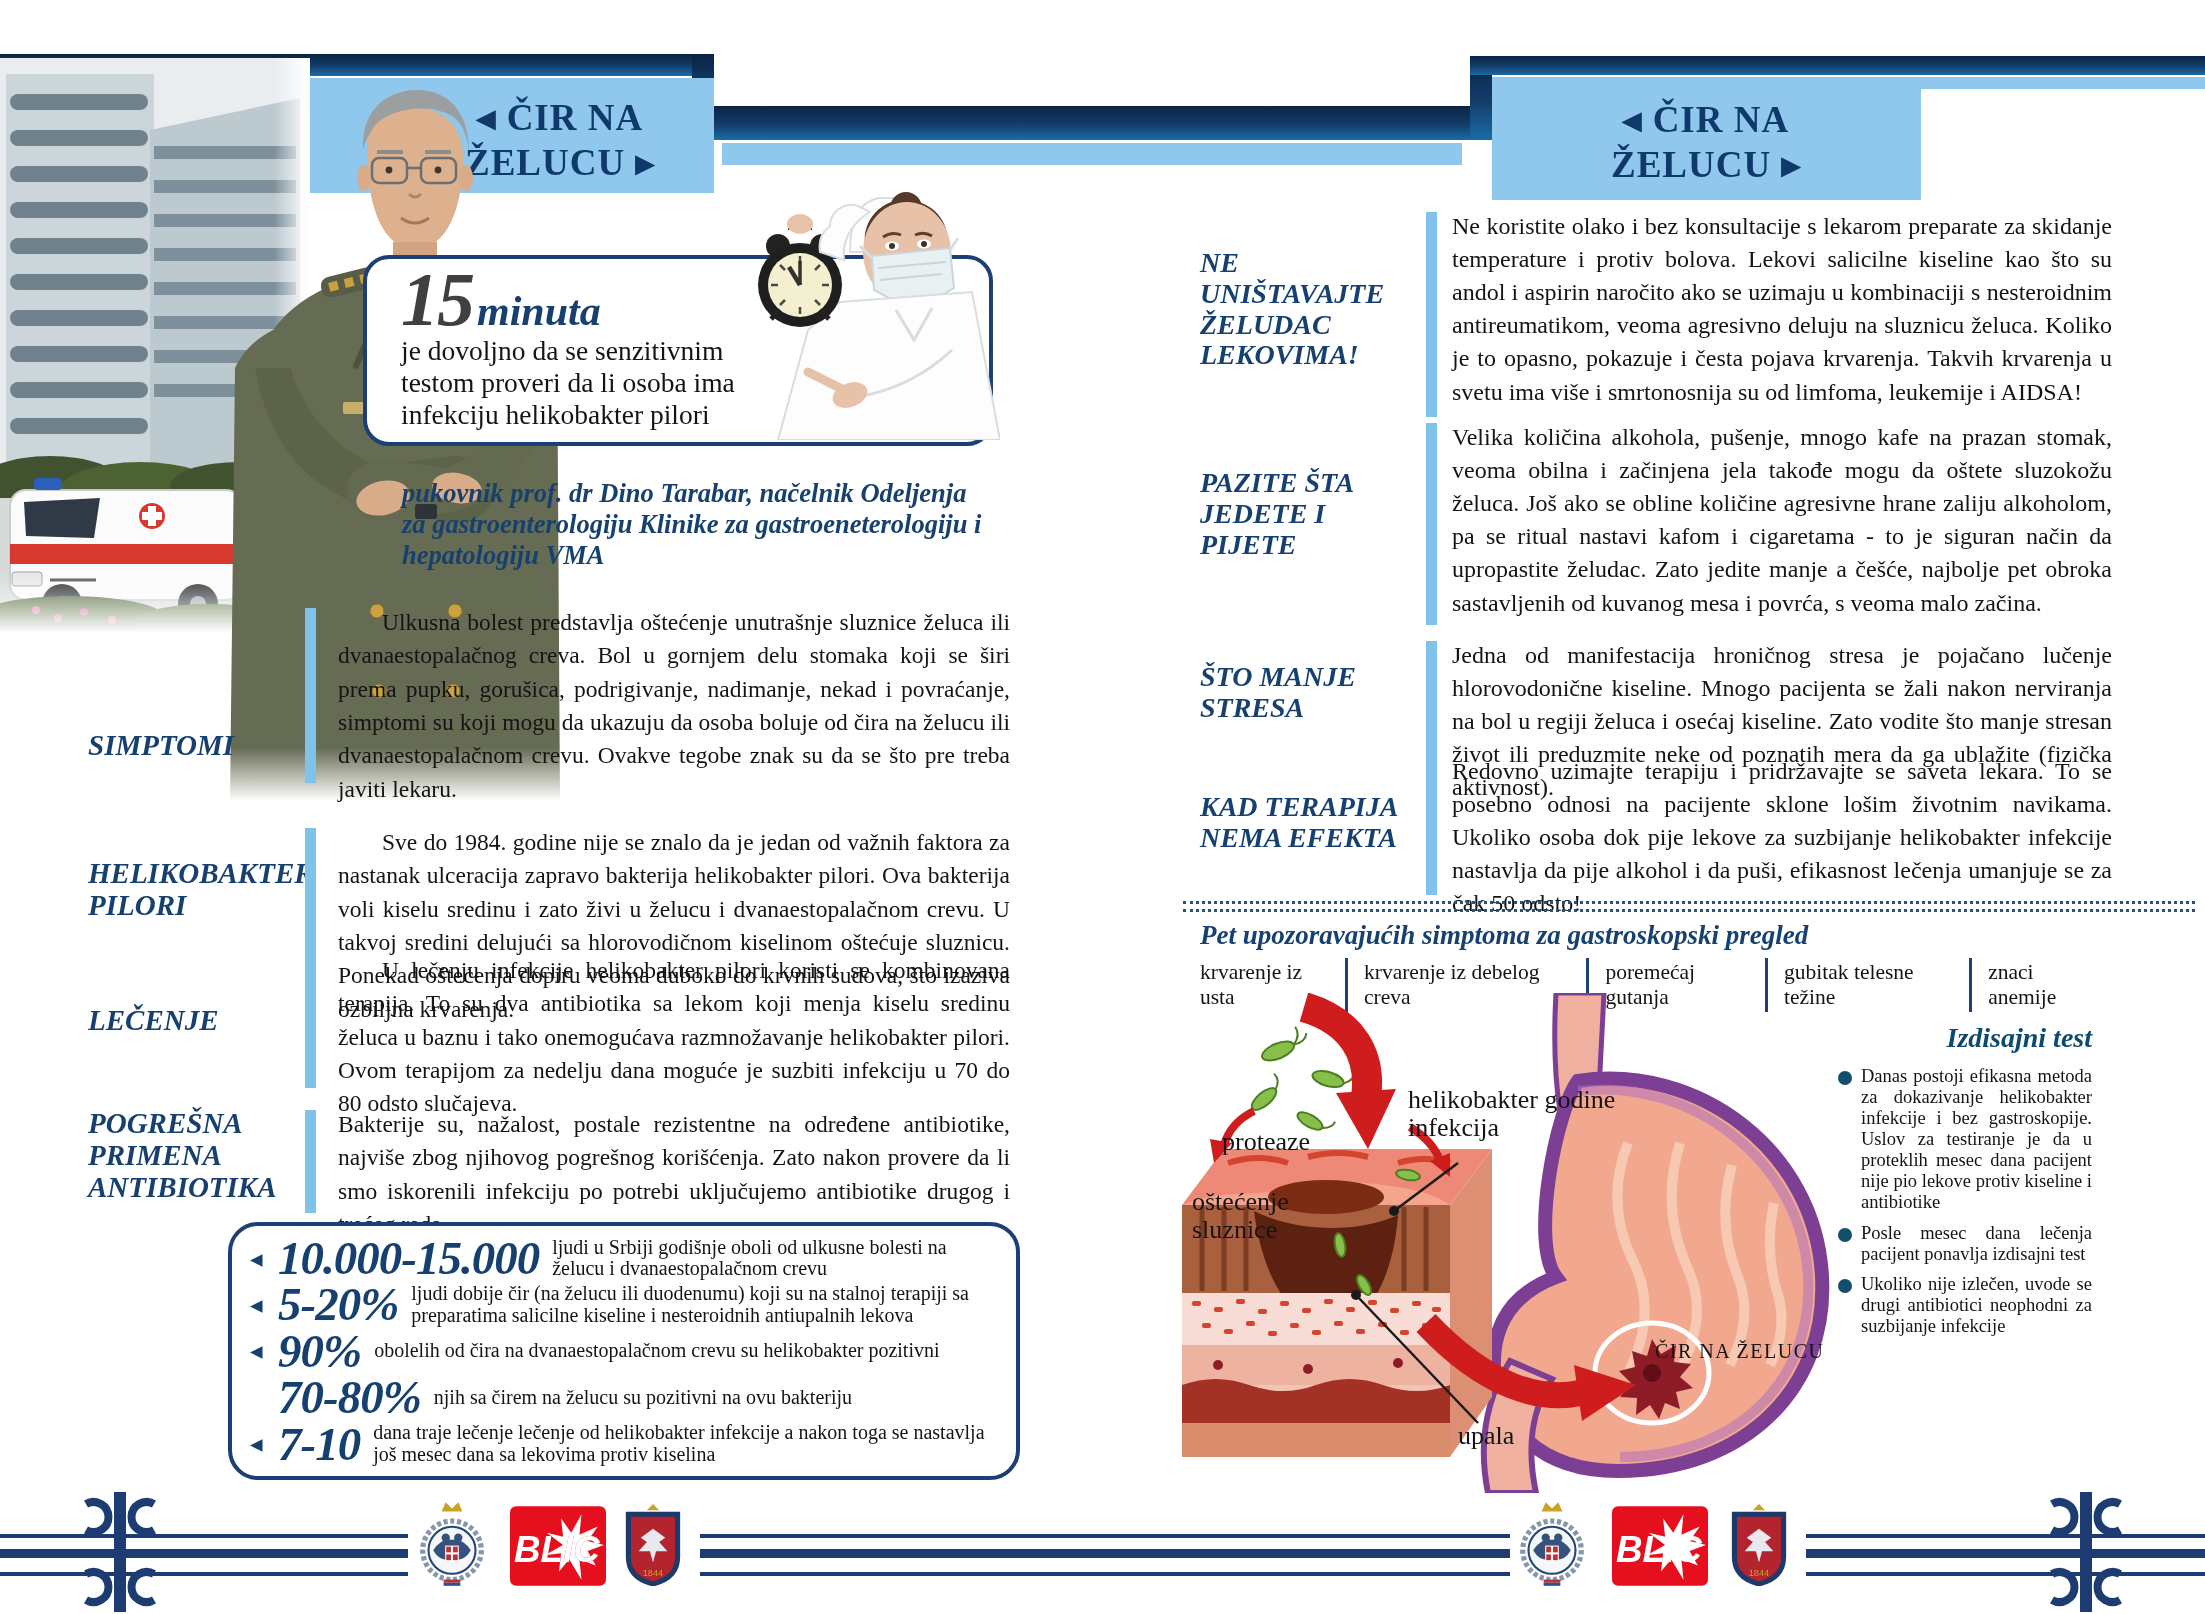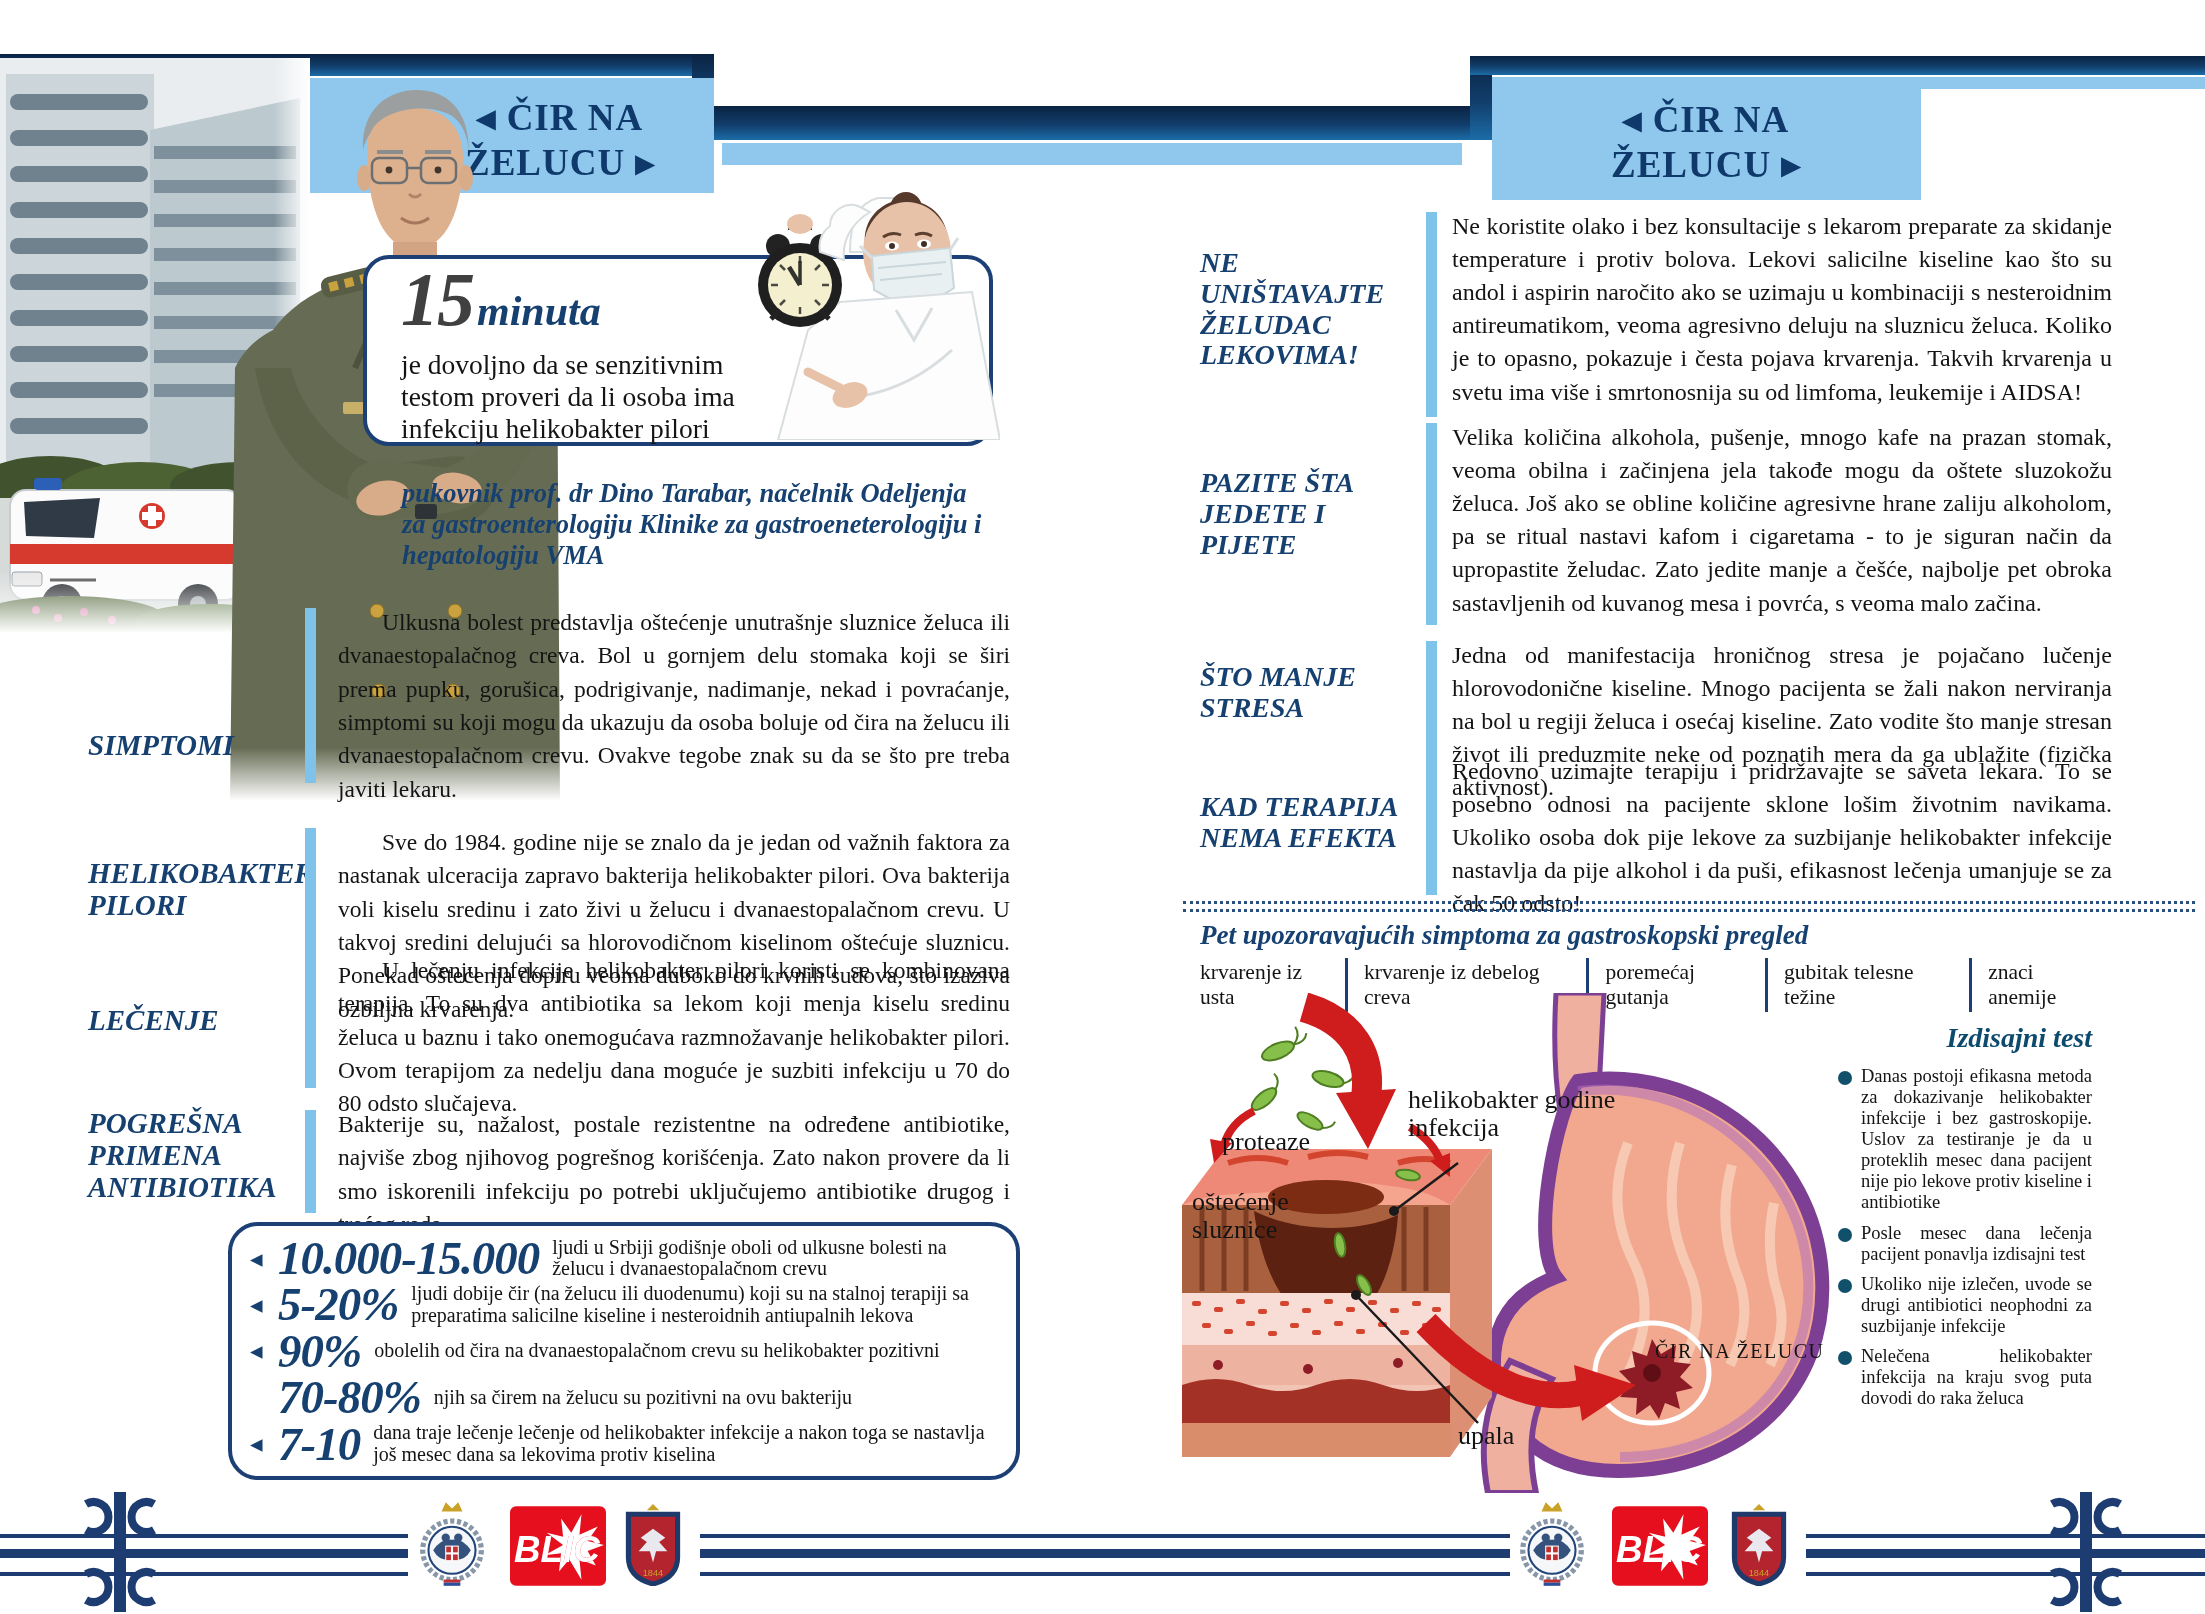--- a/index.html
+++ b/index.html
@@ -10,21 +10,21 @@
   .lb{background:#8fc8ec}
   .title{font-weight:bold;color:#0f386b;font-size:37px;line-height:1.22;text-align:center;letter-spacing:1px}
   .seclabel{font-style:italic;font-weight:bold;color:#16406f;font-size:29px;line-height:1.1}
   .bar{background:#7fc2ea;width:11px}
   .para{font-size:23.5px;line-height:1.42;text-align:justify}
   .ind{text-indent:44px}
   .rpara{font-size:24px;line-height:1.38;text-align:justify}
   .callout{border:4px solid #1c4076;border-radius:26px;background:#fff}
   .cnum{font-style:italic;font-weight:bold;color:#404040;font-size:76px;line-height:.85;letter-spacing:-2px}
   .cunit{font-style:italic;font-weight:bold;color:#16406f;font-size:42px}
-  .ctext{font-size:27.5px;line-height:1.16;width:340px;margin-top:14px}
+  .ctext{font-size:27.5px;line-height:1.16;width:340px;margin-top:0}
   .caption{font-style:italic;font-weight:bold;color:#16406f;font-size:26.5px;line-height:1.17}
   .stats{border:4px solid #1c4076;border-radius:30px;background:#fff;display:flex;flex-direction:column;
          justify-content:space-evenly;padding:8px 18px;box-sizing:border-box}
   .srow{display:flex;align-items:center}
   .smark{flex:0 0 28px;font-size:25px;color:#16406f}
   .sval{font-style:italic;font-weight:bold;color:#16406f;font-size:47px;letter-spacing:-1px;white-space:nowrap;line-height:.95}
   .sdesc{font-size:20px;line-height:1.07;padding-left:13px}
   .dotline{border-top:3px dotted #29507f;border-bottom:3px dotted #29507f;height:5px}
   .symhead{font-style:italic;font-weight:bold;color:#16406f;font-size:27px}
   .symrow{display:flex;justify-content:flex-start;align-items:center}
@@ -433,24 +433,20 @@
       <div class="btext">Danas postoji efikasna metoda za dokazivanje helikobakter infekcije i bez gastroskopije. Uslov za testiranje je da u proteklih mesec dana pacijent nije pio lekove protiv kiseline i antibiotike</div>
     </div>
     <div class="brow">
       <span class="bdot"></span>
       <div class="btext">Posle mesec dana lečenja pacijent ponavlja izdisajni test</div>
     </div>
     <div class="brow">
       <span class="bdot"></span>
       <div class="btext">Ukoliko nije izlečen, uvode se drugi antibiotici neophodni za suzbijanje infekcije</div>
     </div>
-    <div class="brow">
-      <span class="bdot"></span>
-      <div class="btext">Nelečena helikobakter infekcija na kraju svog puta dovodi do raka želuca</div>
-    </div>
   </div>
 
   <div class="abs fline" style="left:0;top:1534px;width:408px;height:4px"></div>
   <div class="abs fline" style="left:0;top:1549px;width:408px;height:9px"></div>
   <div class="abs fline" style="left:0;top:1572px;width:408px;height:4px"></div>
   <div class="abs fline" style="left:700px;top:1534px;width:810px;height:4px"></div>
   <div class="abs fline" style="left:700px;top:1549px;width:810px;height:9px"></div>
   <div class="abs fline" style="left:700px;top:1572px;width:810px;height:4px"></div>
   <div class="abs fline" style="left:1806px;top:1534px;width:399px;height:4px"></div>
   <div class="abs fline" style="left:1806px;top:1549px;width:399px;height:9px"></div>

